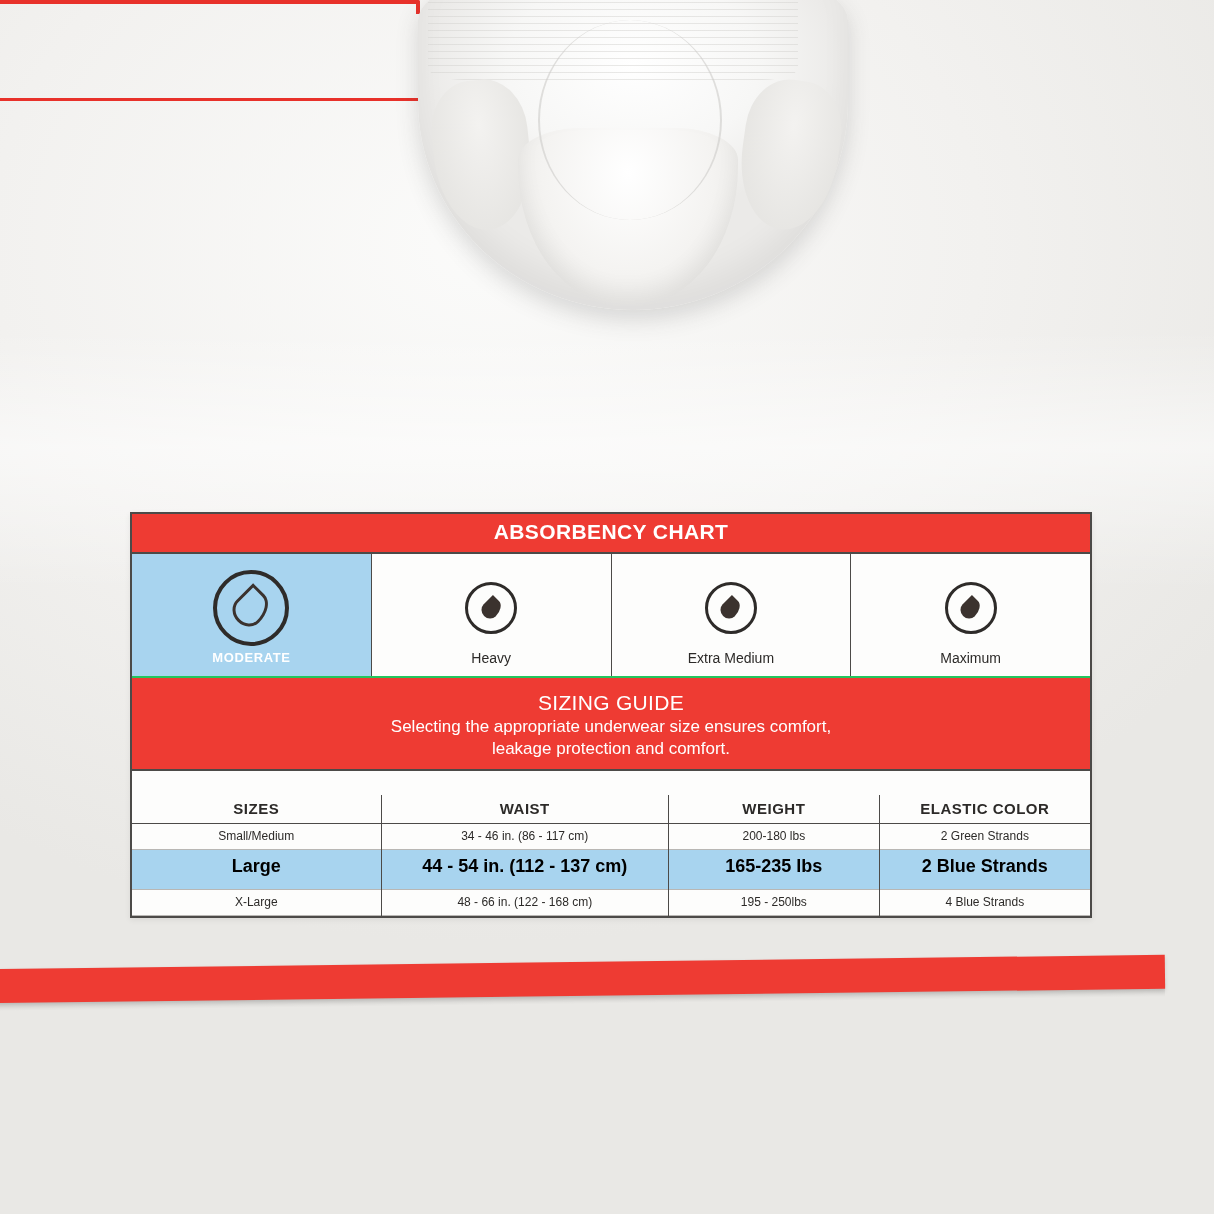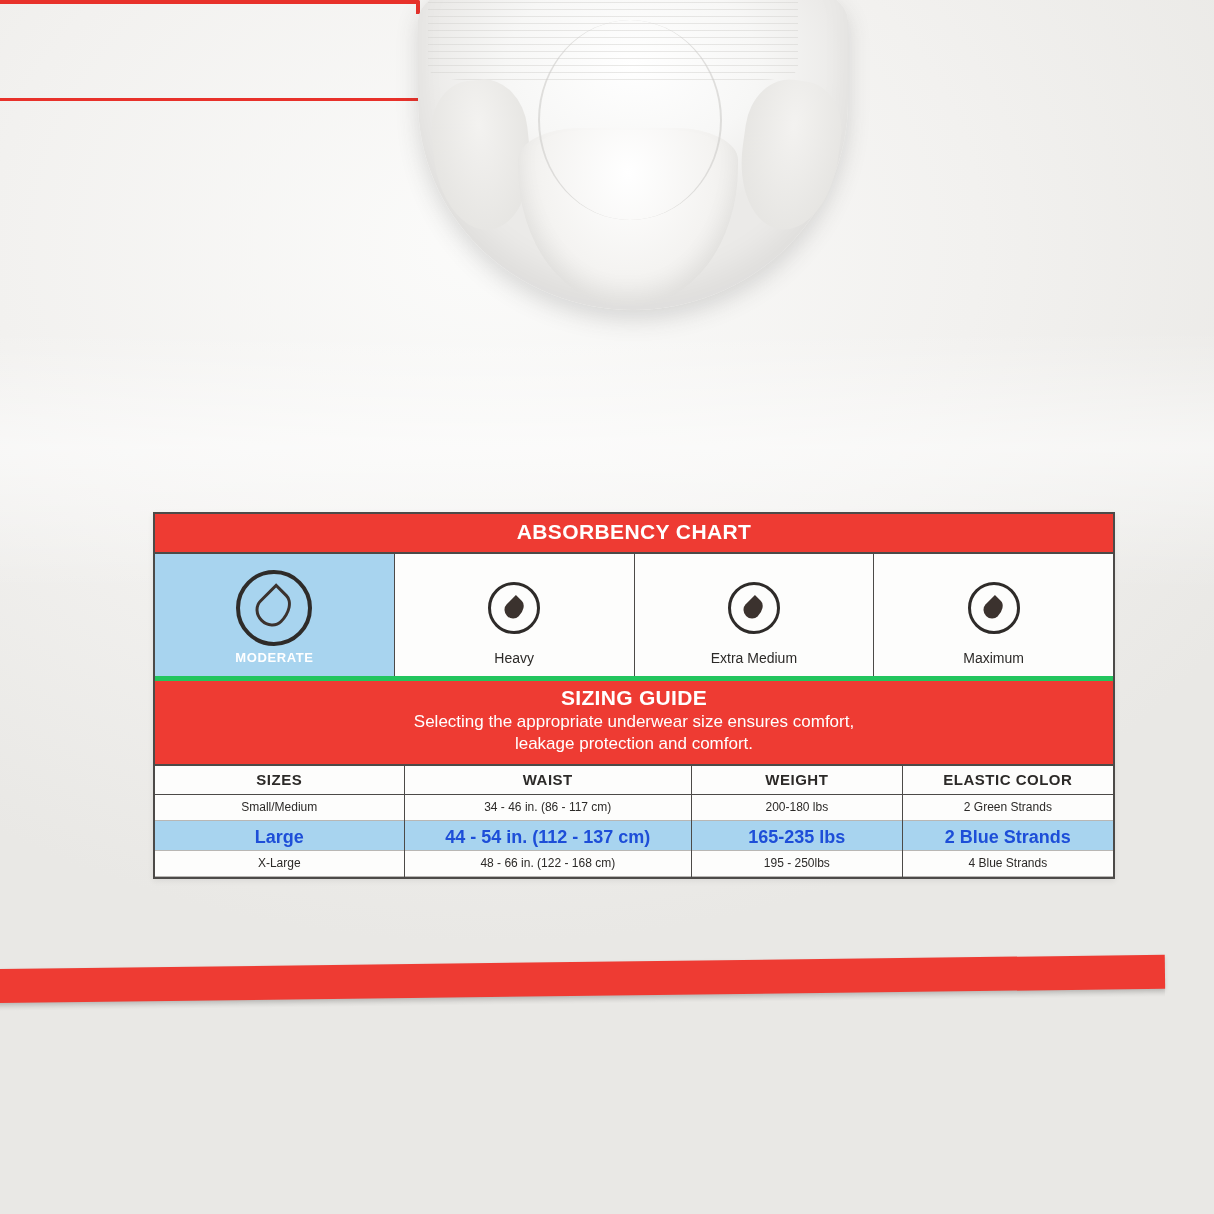--- a/index.html
+++ b/index.html
@@ -104,21 +104,21 @@
     left: 140px; top: 60px; width: 180px; height: 200px;
     border-left: 2px solid rgba(205,204,201,0.8);
     border-right: 2px solid rgba(205,204,201,0.8);
     border-radius: 50%;
     opacity: .75;
   }
 
   
   .chart-block {
     position: absolute;
-    left: 153px; top: 512px;
+    left: 130px; top: 512px;
     width: 962px;
     border: 2px solid #4c4a48;
     box-sizing: border-box;
     background: #fdfdfc;
     box-shadow: 0 2px 6px rgba(0,0,0,0.07);
   }
 
   .chart-title {
     background: #ee3b33;
     color: #ffffff;
@@ -126,21 +126,21 @@
     font-size: 21px;
     font-weight: bold;
     letter-spacing: .4px;
     padding: 6px 0 8px;
     border-bottom: 2px solid #4c4a48;
   }
 
   
   .absorbency-row {
     display: flex;
-    border-bottom: 5px solid #22c55e;
+    border-bottom: 2px solid #22c55e;
   }
   .abs-cell {
     flex: 1;
     border-right: 1px solid #4c4a48;
     padding: 16px 4px 10px;
     text-align: center;
     background: #fdfdfc;
     position: relative;
   }
   .abs-cell:last-child { border-right: none; }
@@ -193,35 +193,37 @@
   
   .sizing-header {
     background: #ee3b33;
     color: #fff;
     text-align: center;
     padding: 5px 10px 9px;
     border-bottom: 2px solid #4c4a48;
   }
   .sizing-header .sg-title {
     font-size: 21px;
-    font-weight: bold;
+    font-weight: normal;
     letter-spacing: .3px;
+    margin-top: 8px;
   }
   .sizing-header .sg-sub {
     font-size: 17px;
     line-height: 1.25;
     margin-top: 1px;
     font-weight: normal;
   }
 
   
   table.size-table {
     width: 100%;
     border-collapse: collapse;
     background: #fdfdfc;
+    margin-top: 24px;
   }
   table.size-table th, table.size-table td {
     text-align: center;
     font-size: 12px;
     color: #2c2a28;
     padding: 5px 2px 6px;
     border-right: 1px solid #4c4a48;
   }
   table.size-table th:last-child, table.size-table td:last-child { border-right: none; }
   table.size-table th {
@@ -230,22 +232,22 @@
     letter-spacing: .5px;
     border-bottom: 1px solid #4c4a48;
   }
   table.size-table tr.row { border-bottom: 1px solid #b9b7b4; }
   table.size-table tr.highlight {
     background: #a8d4ef;
   }
   table.size-table tr.highlight td {
     font-weight: bold;
     font-size: 18px;
-    color: #1d4ed8;
-    padding: 6px 2px 2px;
+    color: #000000;
+    padding: 6px 2px 12px;
   }
   col.c1 { width: 26%; }
   col.c2 { width: 30%; }
   col.c3 { width: 22%; }
   col.c4 { width: 22%; }
 
   
   .red-stripe {
     position: absolute;
     left: -10px; top: 962px;

